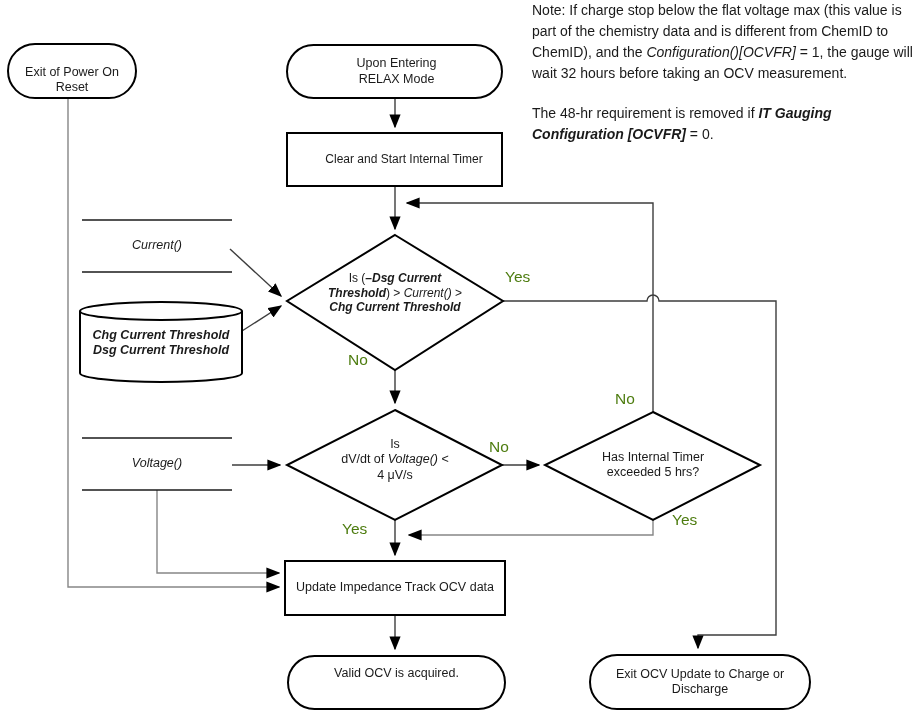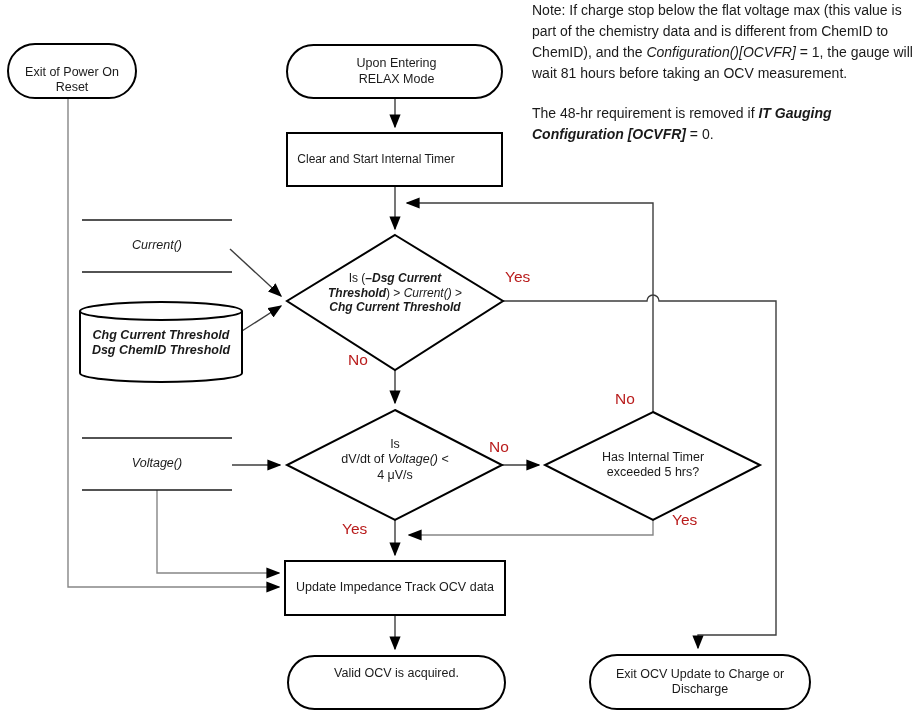--- a/index.html
+++ b/index.html
@@ -8,21 +8,21 @@
   #wires{position:absolute;left:0;top:0;}
   .flow{stroke:#3d3d3d;stroke-width:1.4;fill:none;}
   .dataline{stroke:#868686;stroke-width:1.4;fill:none;}
   .shape{stroke:#000;stroke-width:2;fill:#fff;}
   .ioline{stroke:#1a1a1a;stroke-width:1.6;fill:none;}
   .txt{position:absolute;display:flex;align-items:center;justify-content:center;
        text-align:center;line-height:1.22;}
   .node-label{font-size:12.5px;}
   .it{font-style:italic;}
   .bi{font-style:italic;font-weight:bold;}
-  .yn{position:absolute;font-size:15.5px;color:#b91c1c;}
+  .yn{position:absolute;font-size:15.5px;color:#4d7c0f;}
   .reg{font-style:italic;font-size:12.5px;}
   .note{position:absolute;left:532px;top:0;width:388px;font-size:14px;line-height:21px;}
   .note p{margin:0;}
   .note .p2{margin-top:19px;}
 </style>
 </head>
 <body>
 
 <div id="stage">
 
@@ -68,27 +68,27 @@
 
     <rect class="shape" x="285" y="561" width="220" height="54"></rect>
     <rect class="shape" x="288" y="656" width="217" height="53" rx="26.5" ry="26.5"></rect>
     <rect class="shape" x="590" y="655" width="220" height="54" rx="27" ry="27"></rect>
   </svg>
 
   <div class="txt node-label" style="left:18px;top:44px;width:108px;height:72px;">Exit of Power On Reset</div>
 
   <div class="txt node-label" style="left:336px;top:45px;width:121px;height:53px;">Upon Entering RELAX Mode</div>
 
-  <div class="txt" style="left:287px;top:133px;width:178px;height:53px;font-size:12px;">Clear and Start Internal Timer</div>
+  <div class="txt" style="left:287px;top:133px;width:178px;height:53px;font-size:12px;padding-left:28px;">Clear and Start Internal Timer</div>
 
   <div class="txt reg" style="left:82px;top:220px;width:150px;height:52px;">Current()</div>
 
   <div class="txt" style="left:318px;top:271px;width:154px;height:60px;font-size:12px;display:block;"><span>Is (</span><span class="bi">–Dsg Current Threshold</span><span>) &gt; </span><span class="it">Current()</span><span> &gt; </span><span class="bi">Chg Current Threshold</span></div>
 
-  <div class="txt bi" style="left:80px;top:320px;width:162px;height:54px;font-size:12.5px;display:block;padding-top:8px;box-sizing:border-box;"><span>Chg Current Threshold</span><br><span>Dsg ChemID Threshold</span></div>
+  <div class="txt bi" style="left:80px;top:320px;width:162px;height:54px;font-size:12.5px;display:block;padding-top:8px;box-sizing:border-box;"><span>Chg Current Threshold</span><br><span>Dsg Current Threshold</span></div>
 
   <div class="txt reg" style="left:82px;top:438px;width:150px;height:52px;">Voltage()</div>
 
   <div class="txt" style="left:325px;top:437px;width:140px;height:56px;font-size:12.5px;display:block;"><span>Is</span><br><span>dV/dt of </span><span class="it">Voltage()</span><span> &lt;</span><br><span>4 μV/s</span></div>
 
   <div class="txt" style="left:585px;top:437px;width:136px;height:56px;font-size:12.5px;">Has Internal Timer exceeded 5 hrs?</div>
 
   <div class="txt" style="left:295px;top:561px;width:200px;height:54px;font-size:12.5px;">Update Impedance Track OCV data</div>
 
   <div class="txt" style="left:288px;top:656px;width:217px;height:36px;font-size:12.5px;">Valid OCV is acquired.</div>
@@ -96,17 +96,17 @@
   <div class="txt" style="left:615px;top:655px;width:170px;height:54px;font-size:12.5px;">Exit OCV Update to Charge or Discharge</div>
 
   <span class="yn" style="left:505px;top:268px;">Yes</span>
   <span class="yn" style="left:348px;top:351px;">No</span>
   <span class="yn" style="left:489px;top:438px;">No</span>
   <span class="yn" style="left:342px;top:520px;">Yes</span>
   <span class="yn" style="left:615px;top:390px;">No</span>
   <span class="yn" style="left:672px;top:511px;">Yes</span>
 
   <div class="note">
-    <p><span>Note: If charge stop below the flat voltage max (this value is part of the chemistry data and is different from ChemID to ChemID), and the </span><span class="it">Configuration()[OCVFR]</span><span> = 1, the gauge will wait 81 hours before taking an OCV measurement.</span></p>
+    <p><span>Note: If charge stop below the flat voltage max (this value is part of the chemistry data and is different from ChemID to ChemID), and the </span><span class="it">Configuration()[OCVFR]</span><span> = 1, the gauge will wait 32 hours before taking an OCV measurement.</span></p>
     <p class="p2"><span>The 48-hr requirement is removed if </span><span class="bi">IT Gauging Configuration [OCVFR]</span><span> = 0.</span></p>
   </div>
 
 </div>
 
 </body></html>

